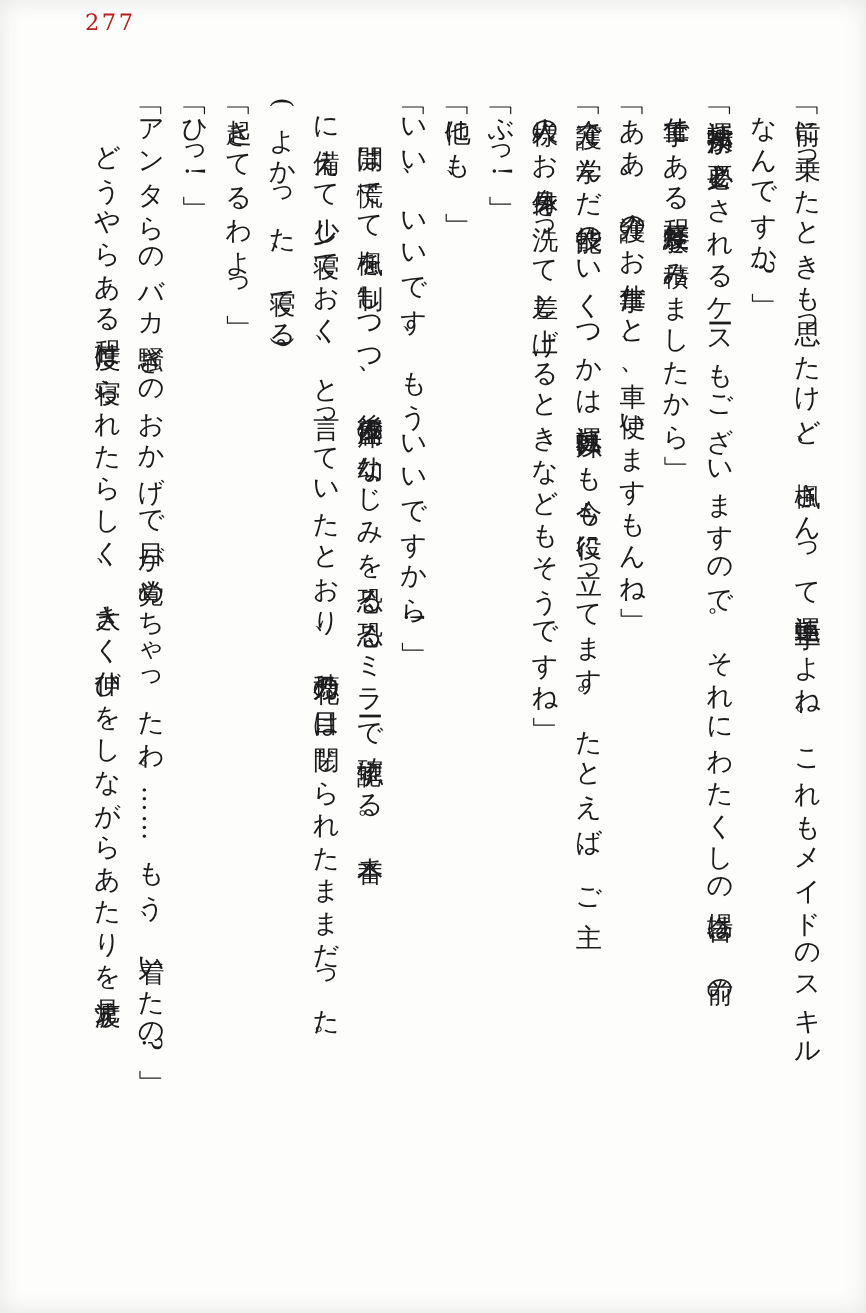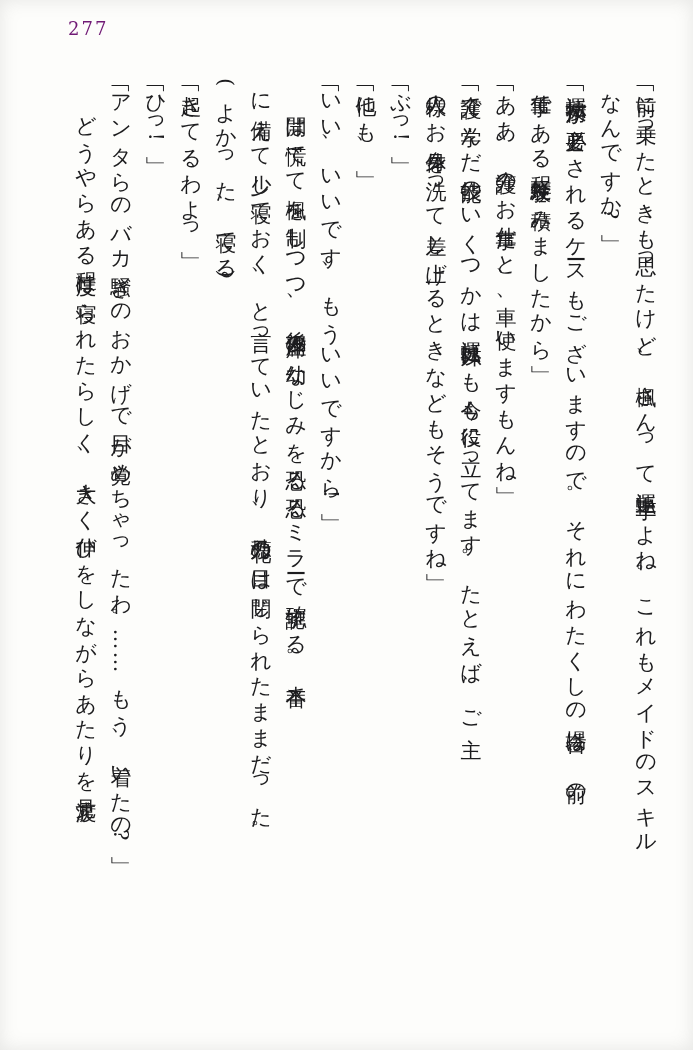--- a/index.html
+++ b/index.html
@@ -15,25 +15,25 @@
     font-family: "DejaVu Serif", serif;
   }
   .page {
     position: absolute;
     inset: 0;
     background: #fdfdfb;
     box-shadow: inset 0 0 18px rgba(120,120,120,0.18);
   }
   .page-number {
     position: absolute;
-    top: 18px;
+    top: 8px;
     left: 68px;
     font-size: 18px;
     letter-spacing: 2px;
-    color: #701a75;
+    color: #b91c1c;
     font-family: "DejaVu Serif", serif;
   }
   .text-block {
     position: absolute;
     top: 78px;
     right: 30px;
     height: 910px;
     writing-mode: vertical-rl;
     text-orientation: mixed;
     font-size: 21px;

